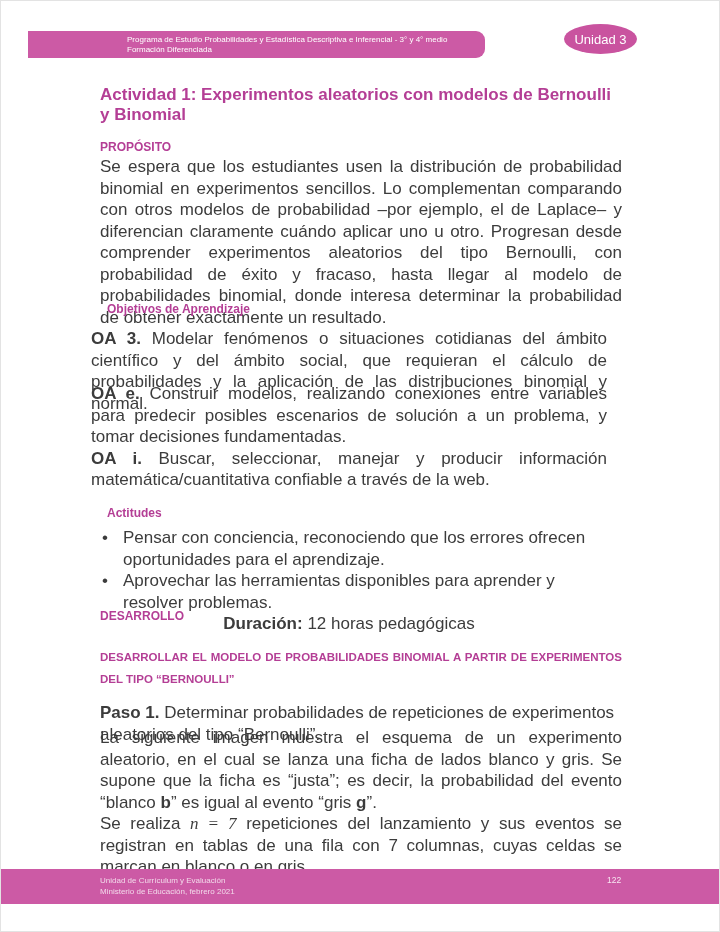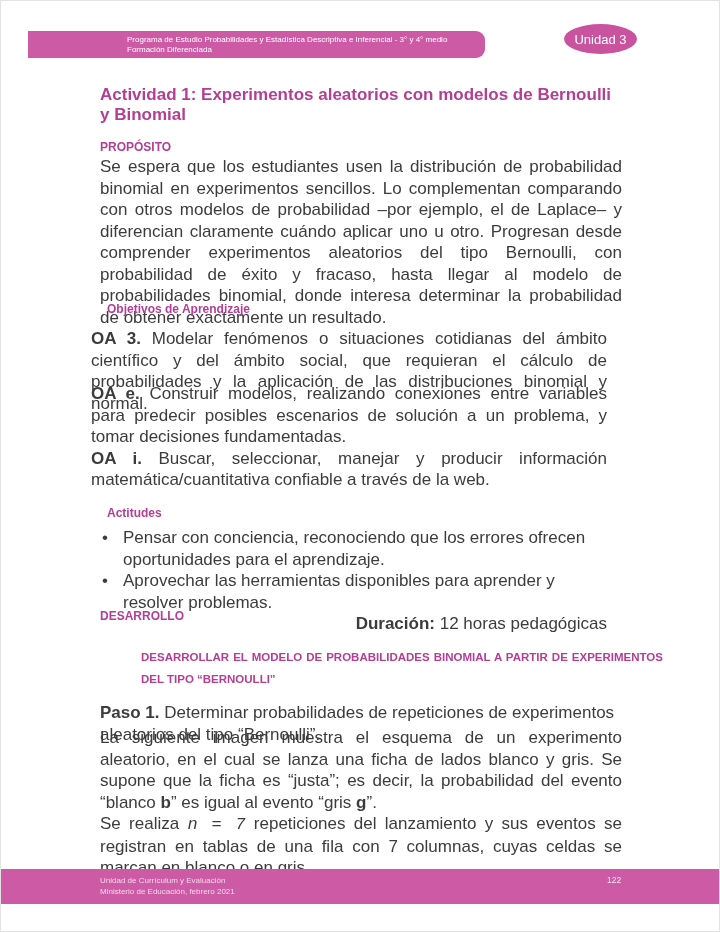--- a/index.html
+++ b/index.html
@@ -28,24 +28,24 @@
     position:absolute;color:#b43e95;font-size:12px;font-weight:bold;
   }
   .body-text{
     position:absolute;font-size:17px;line-height:21.5px;text-align:justify;color:#3c3c3c;
   }
   .w-main{left:99px;width:522px;}
   .w-indent{left:90px;width:516px;}
   .bullet-row{display:flex;}
   .bullet-dot{width:32px;padding-left:11px;box-sizing:border-box;flex:none;}
   .bullet-label{flex:1;text-align:left;}
-  .math-var{font-family:Liberation Mono, monospace;font-style:italic;}
+  .math-var{font-family:Liberation Serif, serif;font-style:italic;}
   .subheading{
     position:absolute;left:99px;width:522px;color:#b43e95;
-    font-size:11.5px;font-weight:bold;line-height:22px;text-align:justify;margin-left:41px;
+    font-size:11.5px;font-weight:bold;line-height:22px;text-align:justify;
   }
   
   .footer-band{
     position:absolute;left:0;top:868px;width:720px;height:35px;background:#cc5aa5;
     color:#f2d9ea;font-size:8px;line-height:11px;
     padding:6px 0 0 99px;box-sizing:border-box;
   }
   .footer-page{
     position:absolute;left:606px;top:874px;color:#f7e7f2;font-size:8.5px;
   }
@@ -85,21 +85,21 @@
 
   <div class="body-text w-indent" style="top:526px;">
     <div class="bullet-row">
       <span class="bullet-dot">•</span>
       <span class="bullet-label">Pensar con conciencia, reconociendo que los errores ofrecen oportunidades para el aprendizaje.</span>
     </div>
     <div class="bullet-row">
       <span class="bullet-dot">•</span>
       <span class="bullet-label">Aprovechar las herramientas disponibles para aprender y resolver problemas.</span>
     </div>
-    <div style="text-align:right;">
+    <div style="text-align:center;">
       <b>Duración:</b><span> 12 horas pedagógicas</span>
     </div>
   </div>
 
   <div class="h-magenta" style="left:99px;top:608px;">DESARROLLO</div>
 
   <div class="subheading" style="top:645px;">DESARROLLAR EL MODELO DE PROBABILIDADES BINOMIAL A PARTIR DE EXPERIMENTOS DEL TIPO “BERNOULLI”</div>
 
   <div class="body-text w-main" style="top:701px;text-align:left;">
     <b>Paso 1.</b><span> Determinar probabilidades de repeticiones de experimentos aleatorios del tipo “Bernoulli”.</span>

